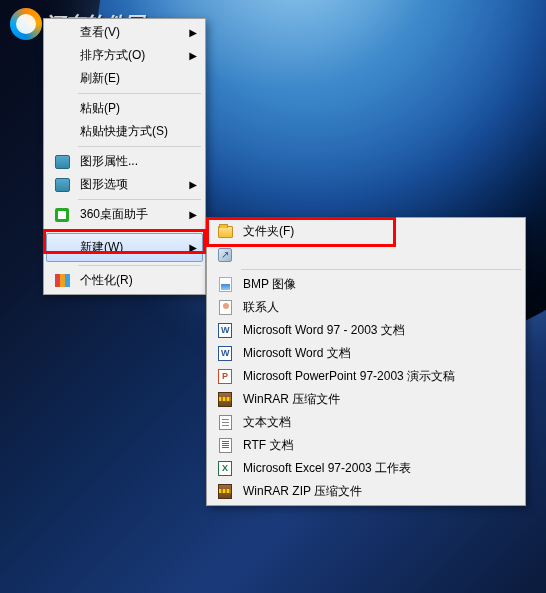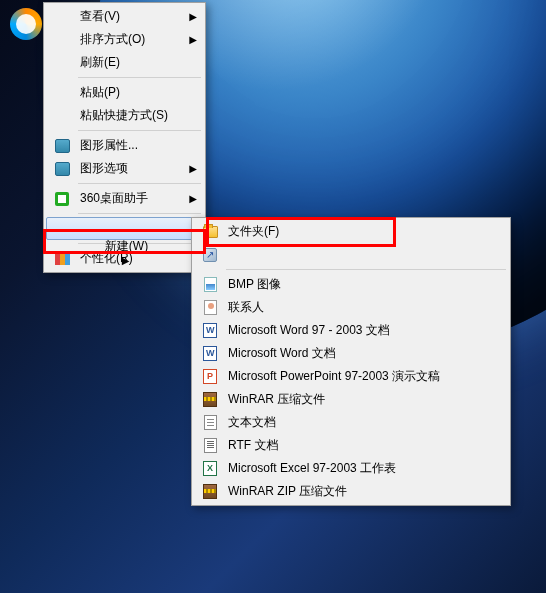--- a/index.html
+++ b/index.html
@@ -74,43 +74,42 @@
     
     .menu {
       position: absolute;
       background: #f0f0f0;
       border: 1px solid #a0a0a0;
       box-shadow: 3px 3px 8px rgba(0,0,0,0.35);
       padding: 2px;
     }
     .menu-main {
       left: 43px;
-      top: 2px;
+      top: 18px;
       width: 163px;
     }
     .menu-sub {
-      left: 191px;
+      left: 206px;
       top: 217px;
       width: 320px;
     }
     .menu-item {
       display: flex;
       align-items: center;
       height: 23px;
       padding: 0 6px 0 4px;
       cursor: default;
       position: relative;
     }
     .menu-item.hover {
       background: linear-gradient(#e8f0fa, #c8deff);
       border: 1px solid #7da2ce;
       border-radius: 2px;
       padding: 0 5px 0 3px;
-      height: 23px;
-      flex-direction: column;
+      height: 29px;
     }
     .icon-col {
       width: 24px;
       height: 20px;
       display: flex;
       align-items: center;
       justify-content: center;
       flex-shrink: 0;
     }
     .label-col {

